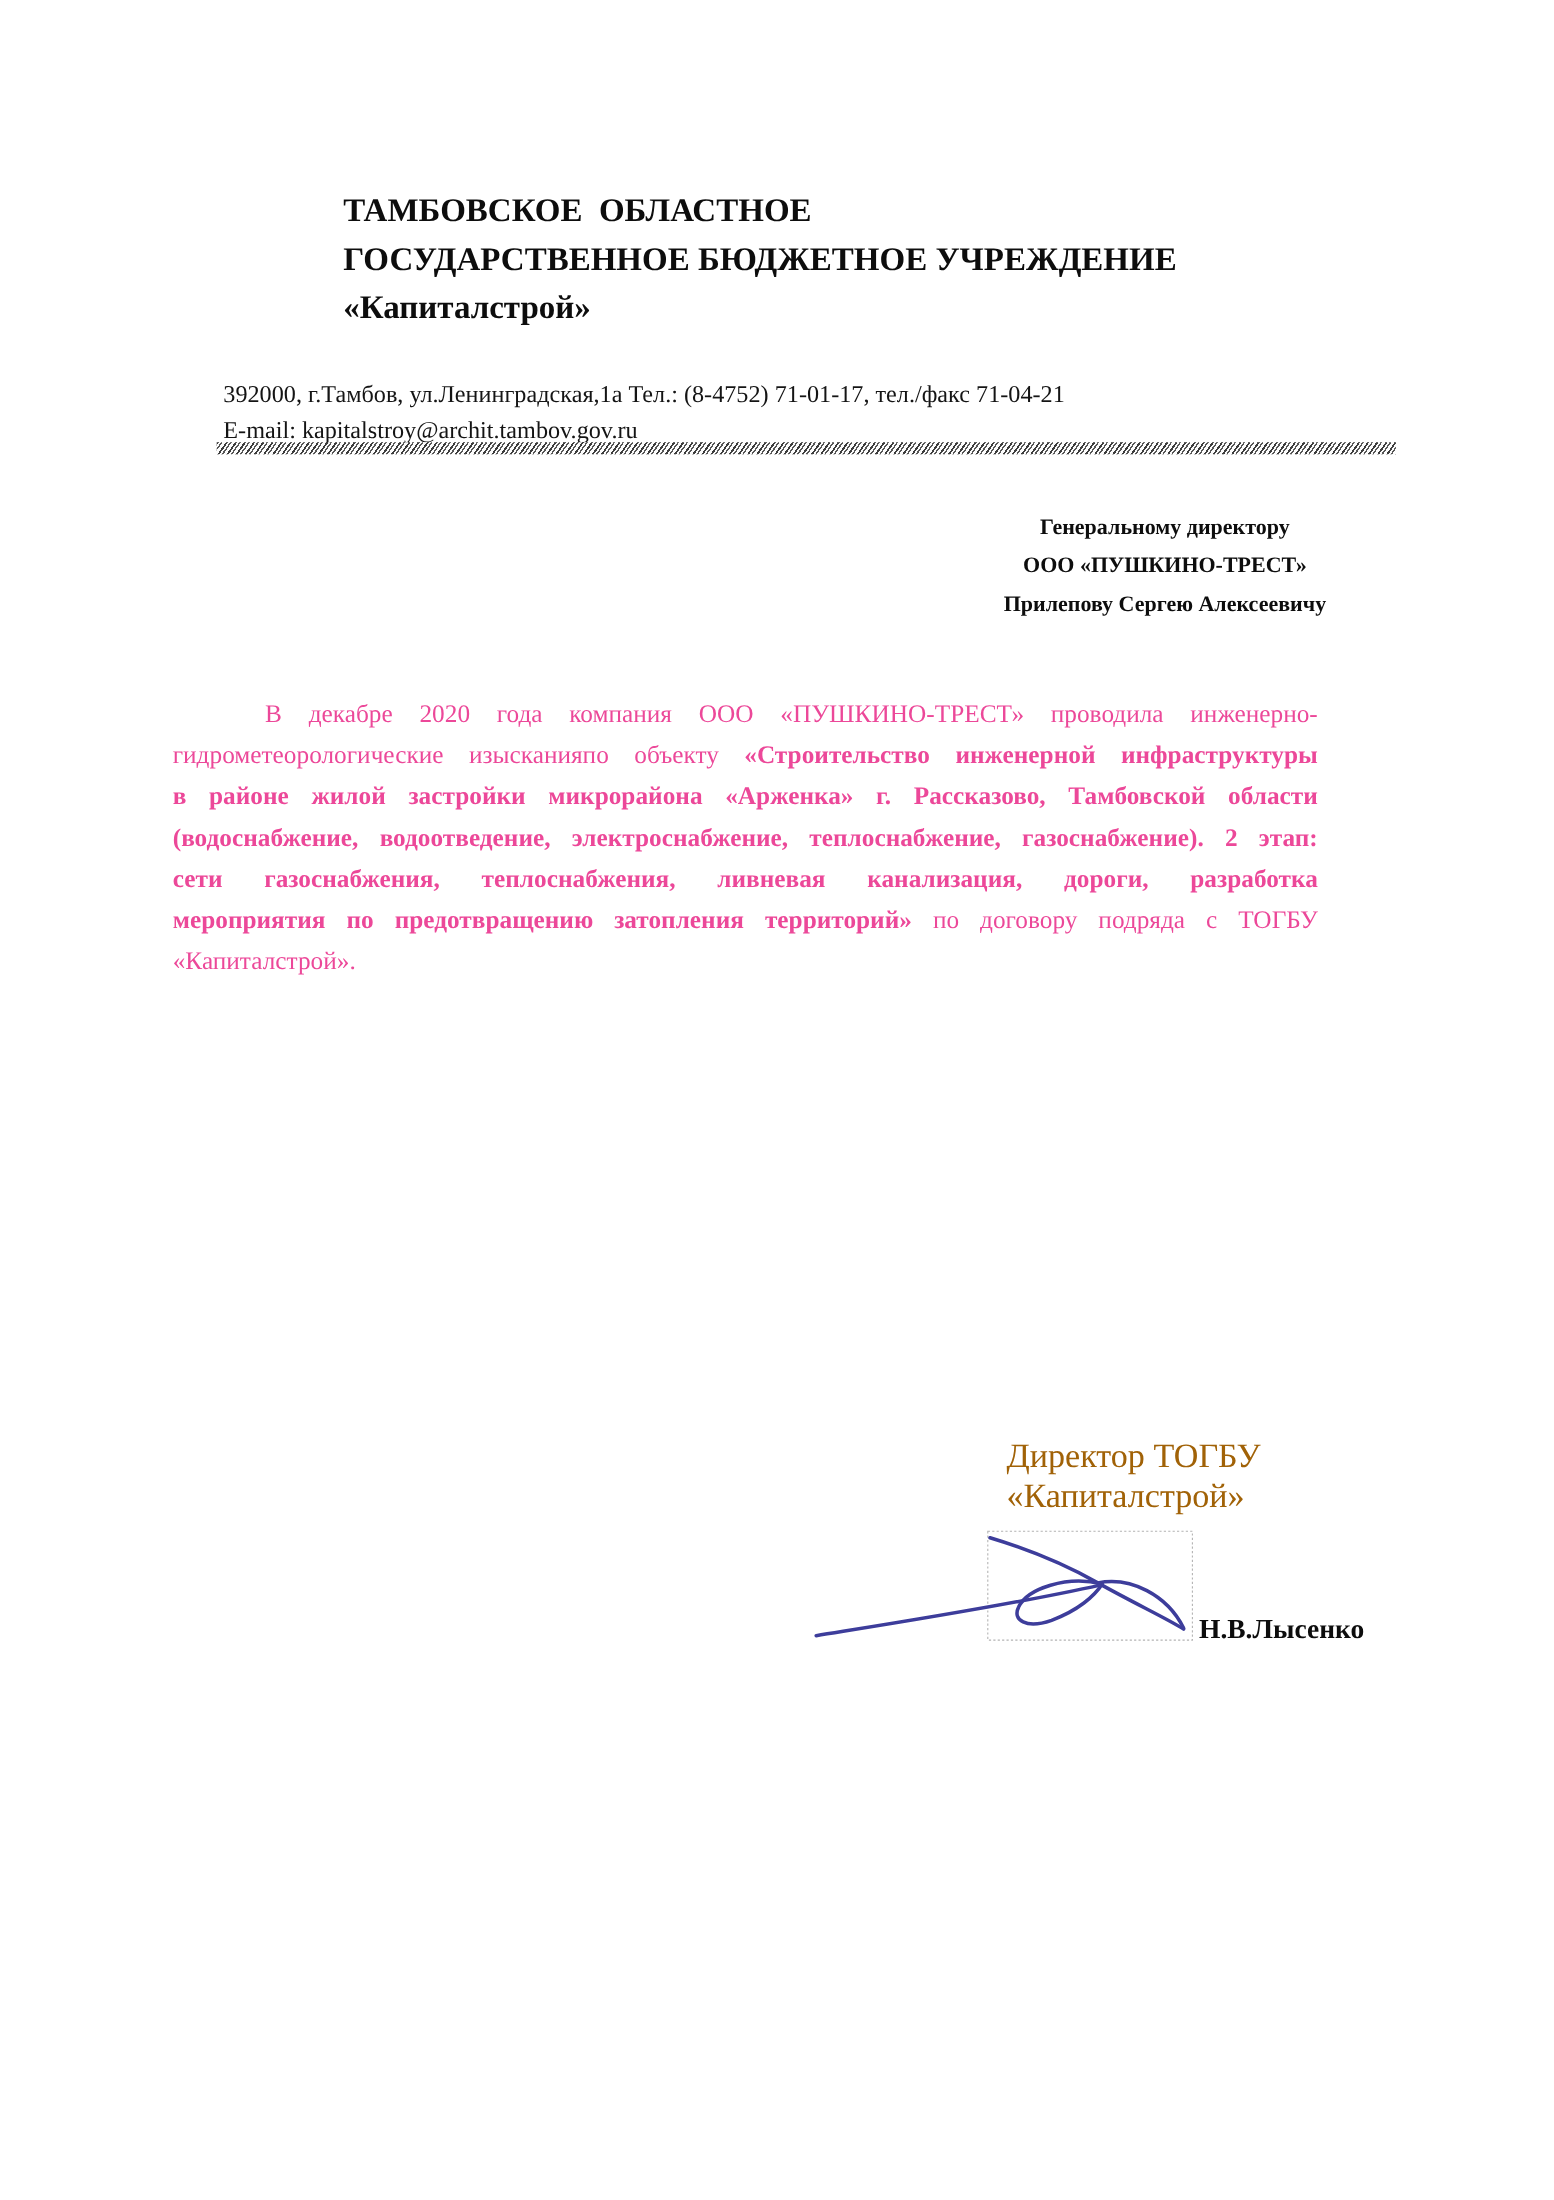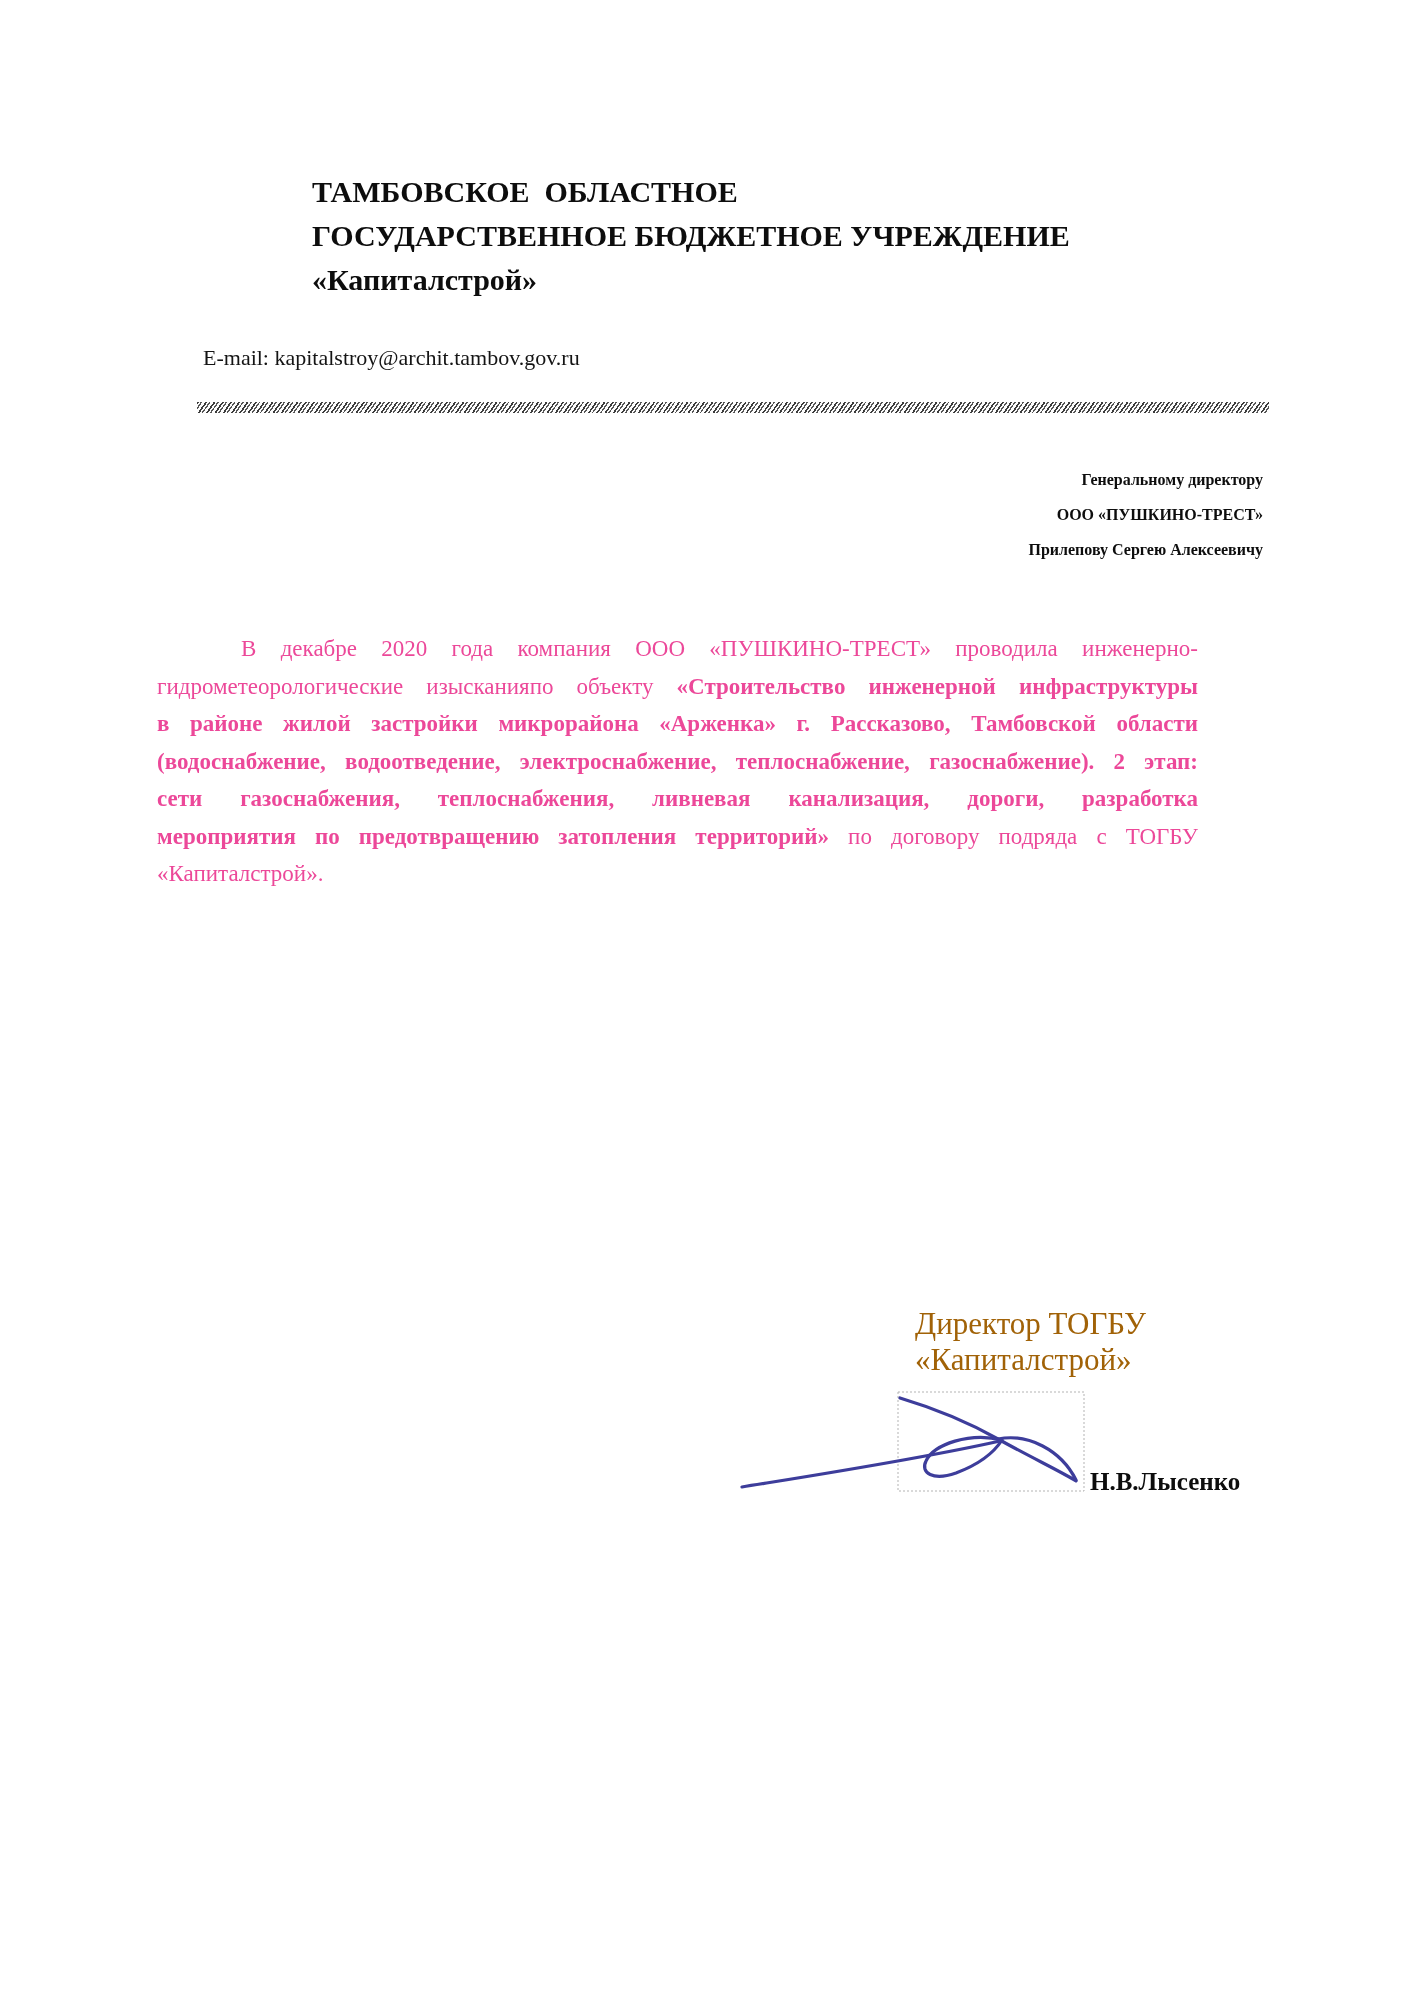--- a/index.html
+++ b/index.html
@@ -46,23 +46,23 @@
       #fdfdfd 4.4px, #fdfdfd 6.8px
     );
   }
 
   
   .recipient {
     position: absolute;
     top: 462px;
     left: 855px;
     width: 408px;
-    text-align: right;
+    text-align: center;
     font-weight: bold;
-    font-size: 16px;
+    font-size: 20px;
     line-height: 35px;
     color: #0d0d0d;
   }
 
   
   .letter-body {
     position: absolute;
     top: 630px;
     left: 157px;
     width: 1041px;
@@ -109,20 +109,21 @@
 
 <div class="page">
 
   <div class="org-name">
     <div>ТАМБОВСКОЕ&nbsp; ОБЛАСТНОЕ</div>
     <div>ГОСУДАРСТВЕННОЕ БЮДЖЕТНОЕ УЧРЕЖДЕНИЕ</div>
     <div>«Капиталстрой»</div>
   </div>
 
   <div class="contact-block">
+    <div>392000, г.Тамбов, ул.Ленинградская,1а Тел.: (8-4752) 71-01-17, тел./факс 71-04-21</div>
     <div>E-mail: kapitalstroy@archit.tambov.gov.ru</div>
   </div>
 
   <div class="rule-hatched"></div>
 
   <div class="recipient">
     <div>Генеральному директору</div>
     <div>ООО «ПУШКИНО-ТРЕСТ»</div>
     <div>Прилепову Сергею Алексеевичу</div>
   </div>

